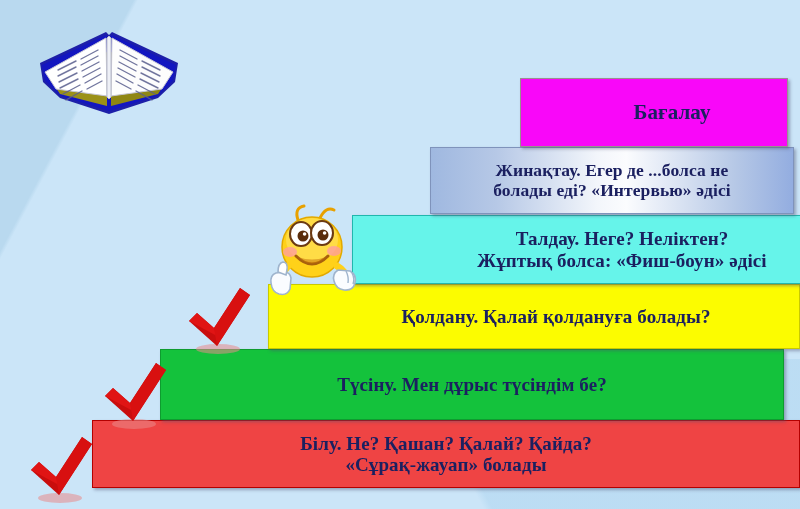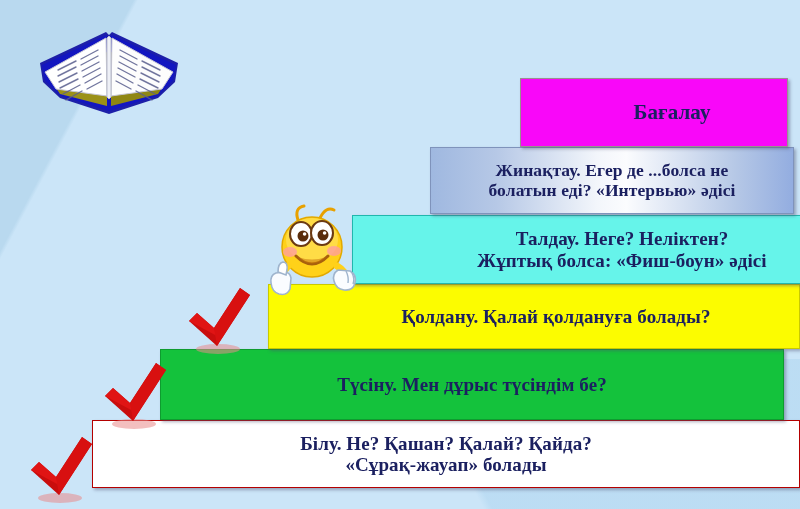--- a/index.html
+++ b/index.html
@@ -138,21 +138,21 @@
     background: #14c23c;
     border: 1px solid #0e9c2f;
     font-size: 19px;
     z-index: 3;
   }
 
   
   #step-know {
     left: 92px; top: 420px;
     width: 708px; height: 68px;
-    background: #ffffff;
+    background: #ef4444;
     border: 1px solid #b40000;
     font-size: 19px;
     z-index: 3;
   }
 </style>
 </head>
 <body>
 
 <div id="slide">
 
@@ -276,20 +276,20 @@
     <span class="line">Қолдану. Қалай қолдануға болады?</span>
   </div>
 
   <div class="step" id="step-analyze">
     <span class="line">Талдау. Неге? Неліктен?</span>
     <span class="line">Жұптық болса: «Фиш-боун» әдісі</span>
   </div>
 
   <div class="step" id="step-synthesize">
     <span class="line">Жинақтау. Егер де ...болса не</span>
-    <span class="line">болатын еді? «Интервью»  әдісі</span>
+    <span class="line">болады еді? «Интервью»  әдісі</span>
   </div>
 
   <div class="step" id="step-evaluate">
     <span class="line">Бағалау</span>
   </div>
 
 </div>
 
 </body></html>

